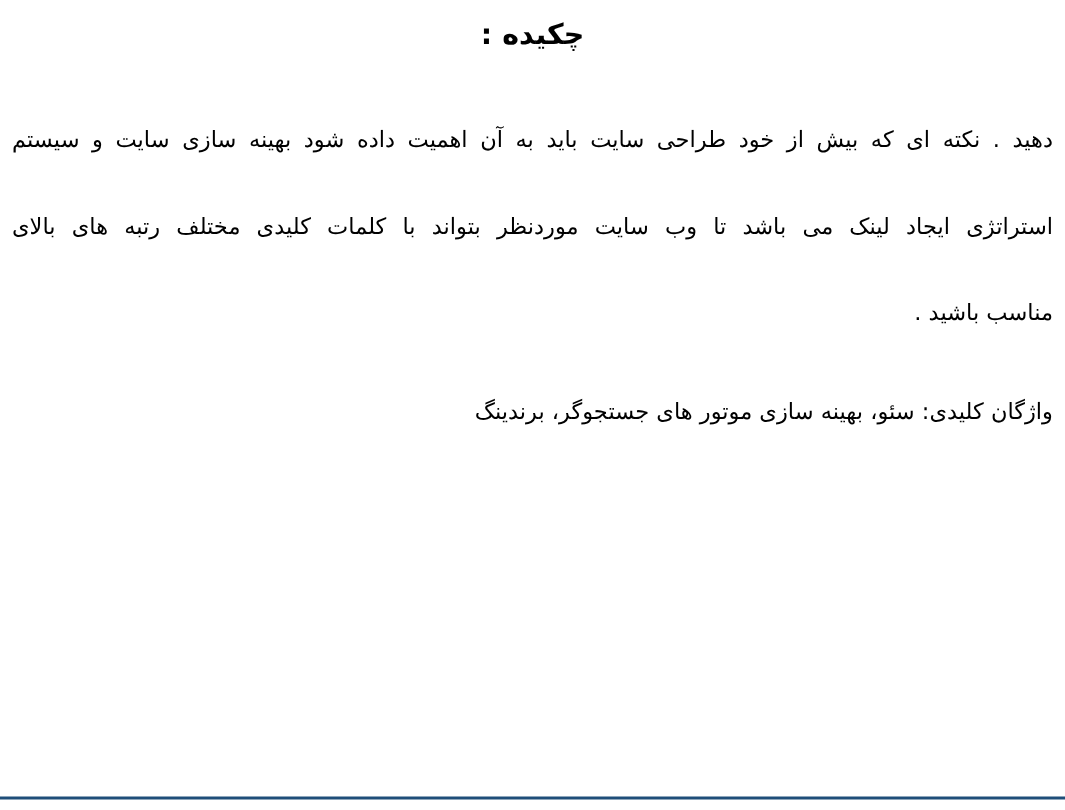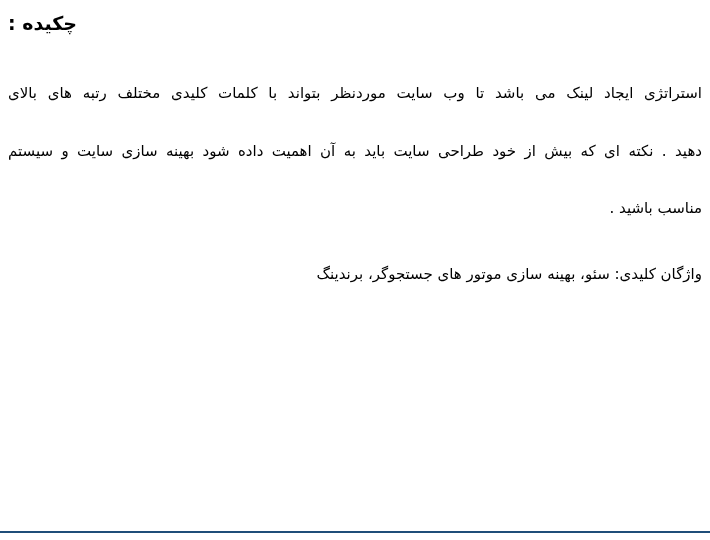--- a/index.html
+++ b/index.html
@@ -15,21 +15,21 @@
     overflow: hidden;
     font-family: "DejaVu Sans", sans-serif;
     color: #000000;
   }
   .heading {
     margin: 0;
     padding-top: 9px;
     font-size: 19px;
     line-height: 29px;
     font-weight: bold;
-    text-align: left;
+    text-align: center;
   }
   .abstract {
     margin-top: 27px;
   }
   .line {
     font-size: 15px;
     line-height: 57.5px;
     height: 57.5px;
     white-space: nowrap;
     text-align: justify;
@@ -66,23 +66,23 @@
 </head>
 <body>
 
 <div class="page">
 
   <h1 class="heading">چکیده :</h1>
 
   <div class="abstract">
 
 
+    <div class="line">دهید .  نکته ای که بیش از خود طراحی سایت باید به آن اهمیت داده شود بهینه سازی سایت و سیستم</div>
+
     <div class="line">استراتژی ایجاد لینک می باشد تا وب سایت موردنظر بتواند با کلمات کلیدی مختلف رتبه های بالای</div>
-
-    <div class="line">دهید .  نکته ای که بیش از خود طراحی سایت باید به آن اهمیت داده شود بهینه سازی سایت و سیستم</div>
 
 
 
 
     <div class="line last">مناسب باشید .</div>
   </div>
 
   <div class="keywords">واژگان کلیدی: سئو، بهینه سازی موتور های جستجوگر، برندینگ</div>
 
   <div class="bottom-rule" style="background-color: rgb(31, 78, 121);"></div>

